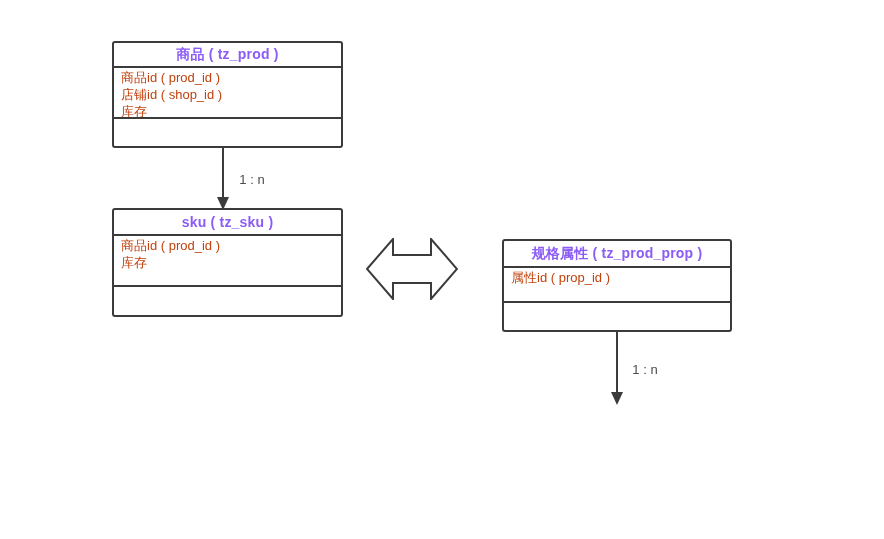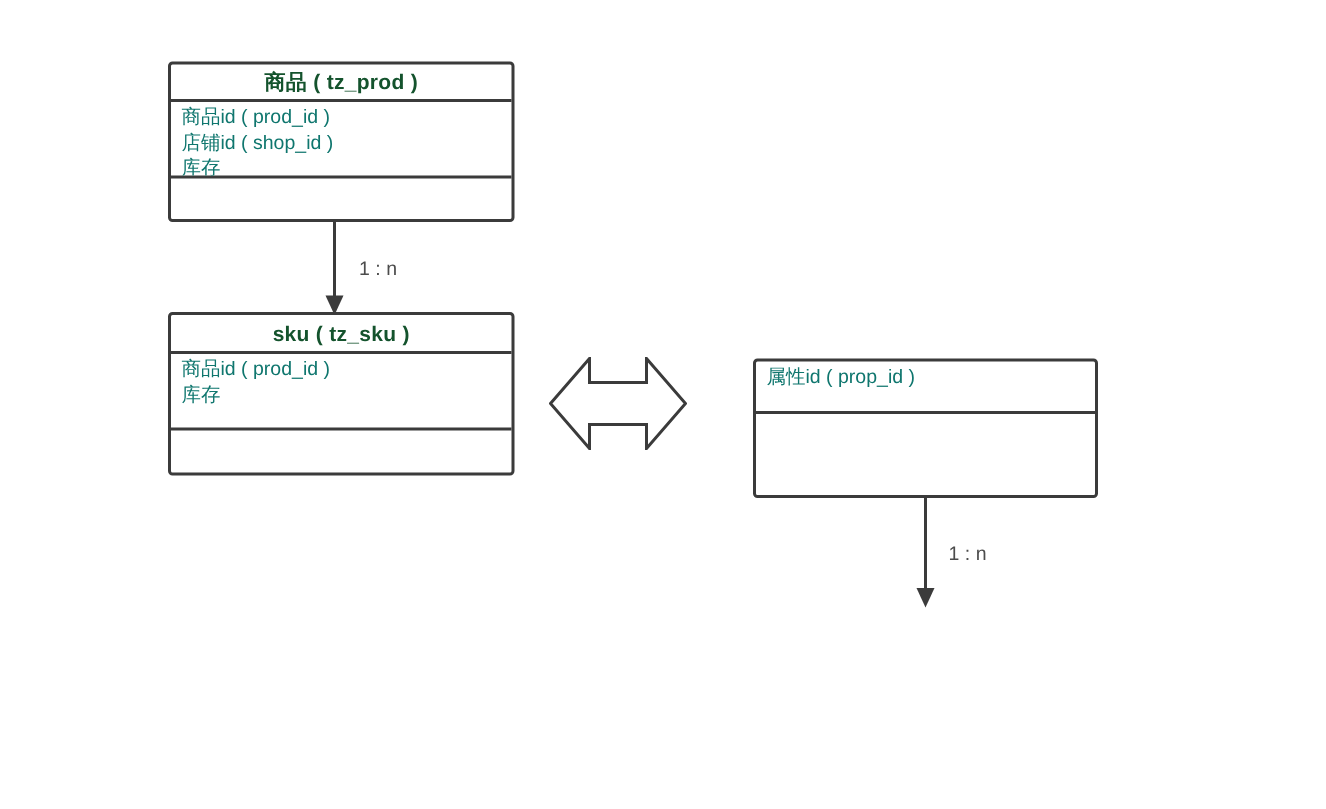--- a/index.html
+++ b/index.html
@@ -17,33 +17,33 @@
     border:2px solid #3b3b3b;
     border-radius:3px;
     display:flex;
     flex-direction:column;
   }
   .ent-title{
     box-sizing:border-box;
     border-bottom:2px solid #3b3b3b;
     font-weight:bold;
     font-size:14px;
-    color:#14532d;
+    color:#8b5cf6;
     display:flex;
     align-items:center;
     justify-content:center;
     letter-spacing:0.2px;
   }
   .ent-rows{
     box-sizing:border-box;
     border-bottom:2px solid #3b3b3b;
     padding:1px 4px 0 7px;
     font-size:13px;
     line-height:17px;
-    color:#0f766e;
+    color:#c2410c;
     white-space:nowrap;
     overflow:hidden;
   }
   .ent-empty{flex:1;}
   .vline{
     position:absolute;
     width:2px;
     background:#3b3b3b;
   }
   .arrowhead-down{
@@ -91,20 +91,21 @@
       <div>库存</div>
     </div>
     <div class="ent-empty"></div>
   </div>
 
   <svg class="dbl-arrow" style="left:366px;top:238px" width="92" height="62" viewBox="0 0 92 62">
     <polygon points="1,31 27,1 27,17 65,17 65,1 91,31 65,61 65,45 27,45 27,61" fill="#ffffff" stroke="#3b3b3b" stroke-width="2" stroke-linejoin="miter"></polygon>
   </svg>
 
   <div class="ent" style="left:502px;top:239px;width:230px;height:93px">
+    <div class="ent-title" style="height:27px">规格属性 ( tz_prod_prop )</div>
     <div class="ent-rows" style="height:35px">
       <div>属性id ( prop_id )</div>
     </div>
     <div class="ent-empty"></div>
   </div>
 
   <div class="vline" style="left:616px;top:332px;height:61px"></div>
   <div class="arrowhead-down" style="left:611px;top:392px"></div>
   <div class="conn-label" style="left:617px;top:369px">1 : n</div>
 

